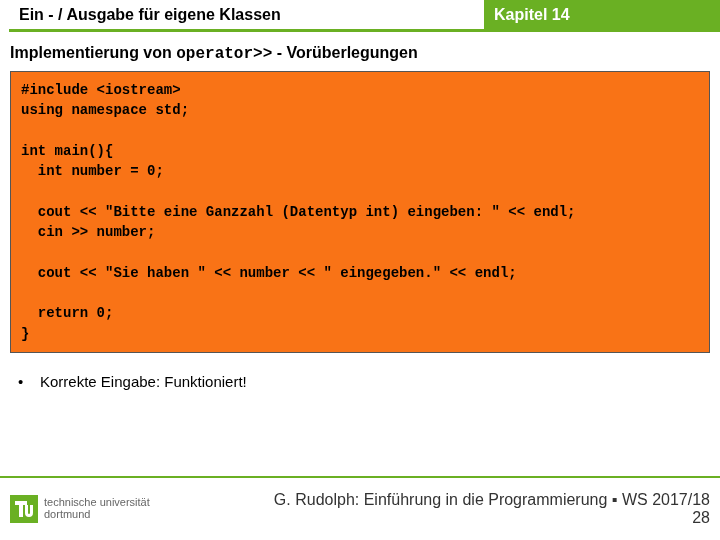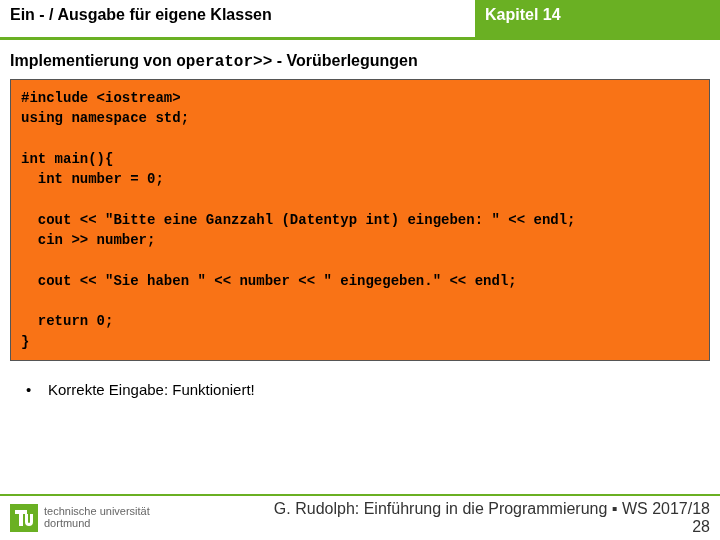--- a/index.html
+++ b/index.html
@@ -6,21 +6,22 @@
   body {
     width: 720px;
     height: 540px;
     font-family: Arial, Helvetica, sans-serif;
     background: #fff;
     position: relative;
     overflow: hidden;
   }
   .header {
     display: flex;
-    height: 40px;
+    height: 32px;
+    margin-left: 9px;
   }
   .header-left {
     flex: 0 0 475px;
     background: #fff;
     border-bottom: 3px solid #6ab023;
     font-size: 16px;
     font-weight: bold;
     padding: 6px 10px 0 10px;
     color: #000;
   }
@@ -48,21 +49,21 @@
     padding: 8px 10px 8px 10px;
     font-family: "Courier New", Courier, monospace;
     font-size: 14px;
     font-weight: bold;
     line-height: 1.45;
     white-space: pre;
     color: #000;
   }
   .bullets {
     list-style: none;
-    padding: 20px 10px 0 26px;
+    padding: 20px 10px 0 18px;
   }
   .bullets li {
     font-size: 15px;
     color: #000;
     margin-bottom: 22px;
   }
   .bullets li .dot {
     display: inline-block;
     width: 22px;
   }
@@ -70,21 +71,21 @@
     color: #b22222;
     font-size: 18px;
     vertical-align: middle;
     margin-left: 8px;
   }
   .footer {
     position: absolute;
     bottom: 0;
     left: 0;
     right: 0;
-    height: 46px;
+    height: 64px;
     border-top: 2px solid #6ab023;
     display: flex;
     align-items: center;
     justify-content: space-between;
     padding: 0 10px;
   }
   .logo-box {
     display: flex;
     align-items: center;
     gap: 6px;

